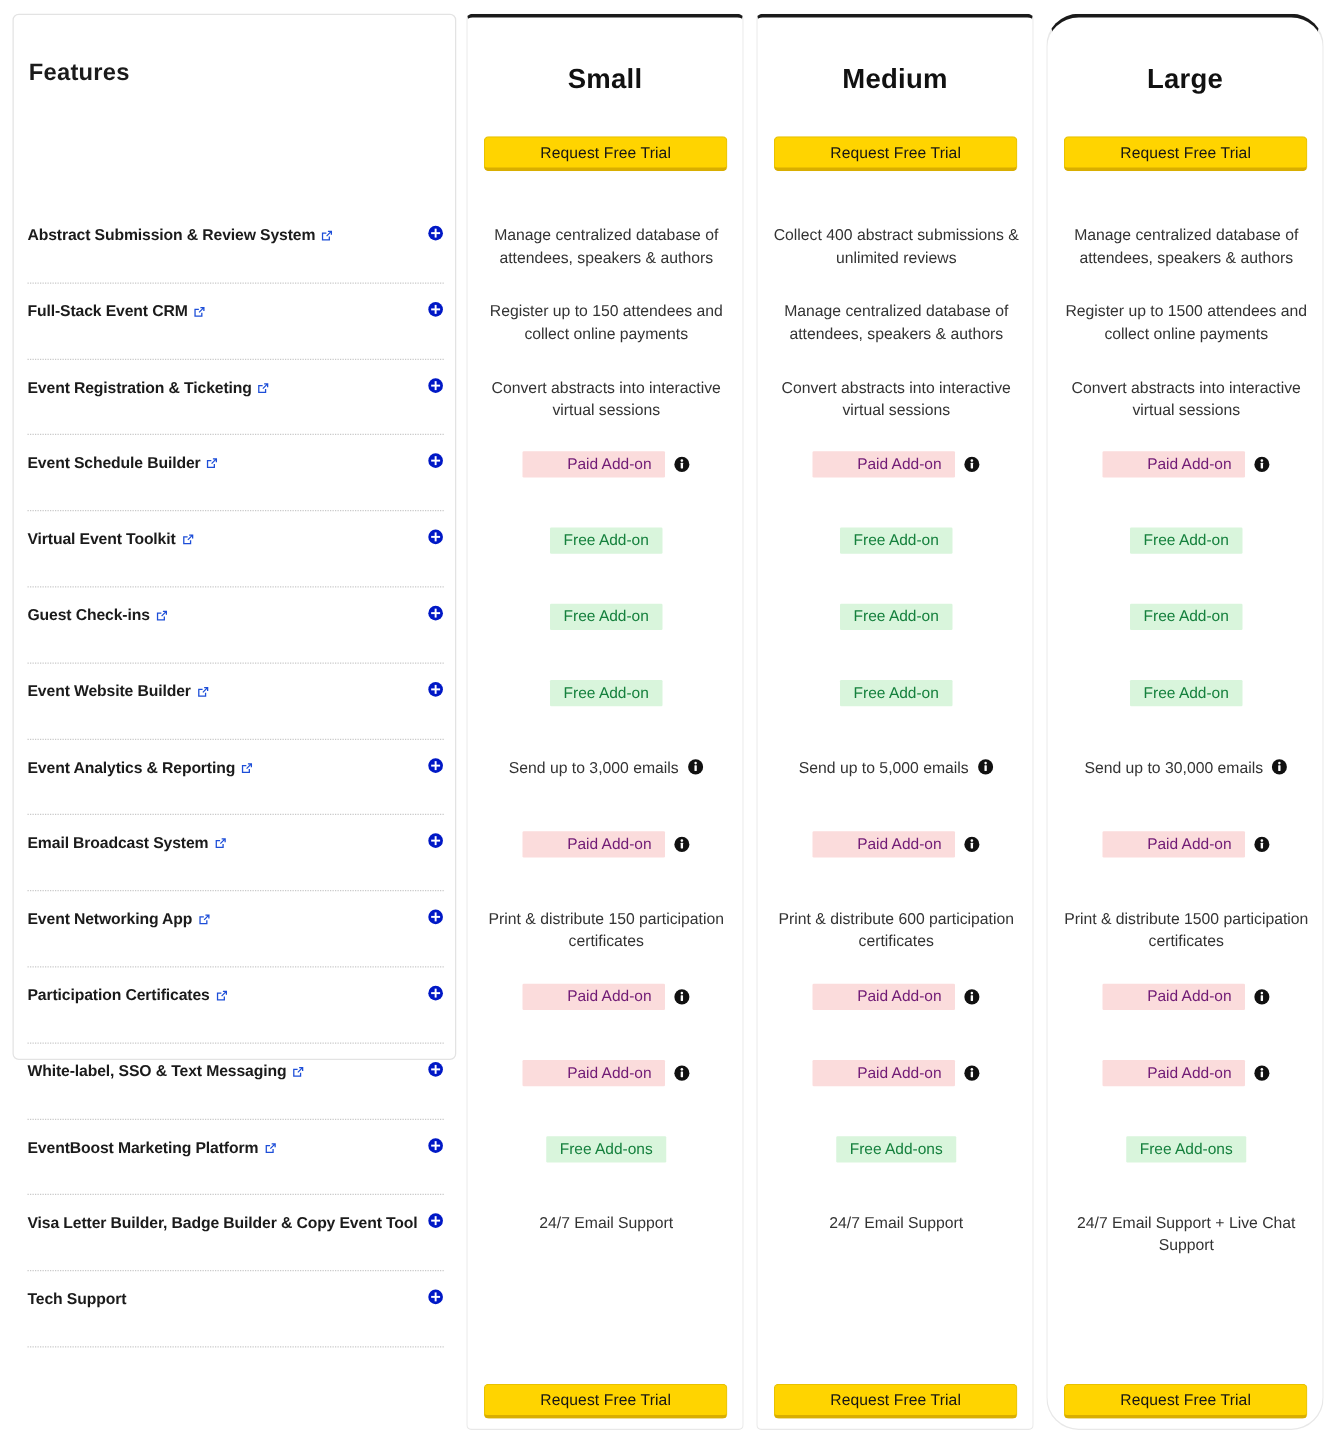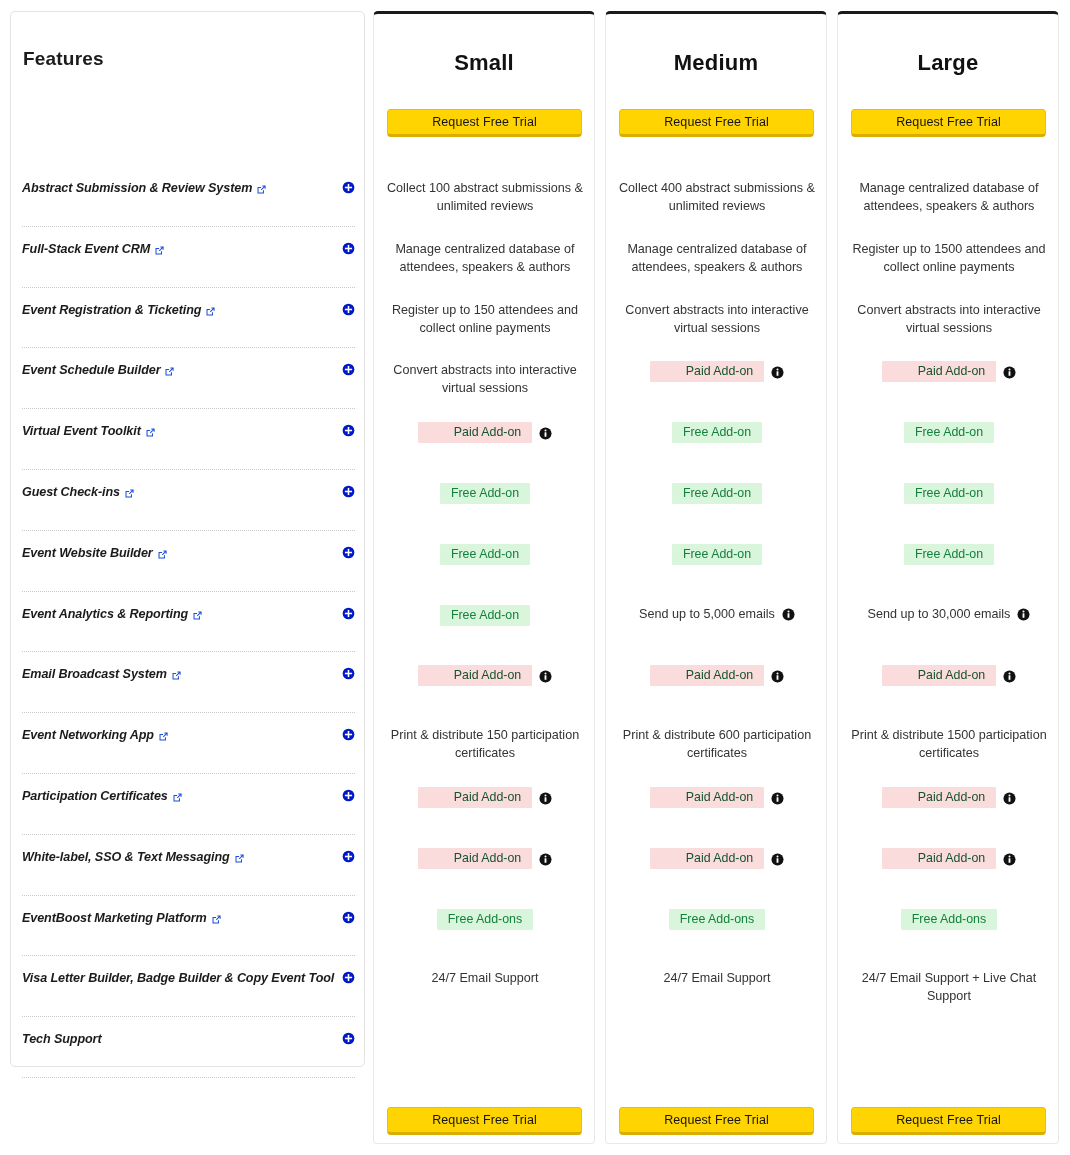--- a/index.html
+++ b/index.html
@@ -16,21 +16,21 @@
     background: #ffffff;
     overflow: hidden;
   }
 
   
   .features-panel {
     position: absolute;
     left: 10px;
     top: 11px;
     width: 355px;
-    height: 1056px;
+    height: 837px;
     background: #ffffff;
     border: 1px solid #e3e3e3;
     border-radius: 5px;
   }
   .features-title {
     position: absolute;
     left: 12px;
     top: 36px;
     font-size: 19px;
     font-weight: bold;
@@ -52,21 +52,20 @@
     padding-top: 15px;
   }
   .feature-row:last-child { }
   .feature-label {
     font-size: 12.6px;
     font-weight: bold;
     color: #1b1b1b;
     line-height: 15px;
     white-space: nowrap;
     letter-spacing: -.1px;
-    font-style: italic;
   }
   .ext-link-icon {
     display: inline-block;
     margin-left: 4px;
     vertical-align: -1px;
   }
   .plus-icon {
     position: absolute;
     right: 0px;
     top: 14px;
@@ -80,21 +79,21 @@
     top: 11px;
     width: 222px;
     height: 1133px;
     background: #ffffff;
     border: 1px solid #e8e8e8;
     border-top: 3px solid #1a1a1a;
     border-radius: 5px 5px 4px 4px;
   }
   .plan-col.small  { left: 373px; }
   .plan-col.medium { left: 605px; }
-  .plan-col.large  { left: 837px; }
+  .plan-col.large  { left: 837px; border-radius: 26px; }
 
   .plan-title {
     position: absolute;
     left: 0; right: 0;
     top: 36px;
     text-align: center;
     font-size: 22px;
     font-weight: bold;
     color: #111111;
     letter-spacing: .2px;
@@ -151,21 +150,21 @@
   }
   .badge {
     display: inline-block;
     padding: 2px 11px 3px 11px;
     font-size: 12.4px;
     line-height: 16px;
     border-radius: 1px;
   }
   .badge.paid {
     background: #fbdcdc;
-    color: #14532d;
+    color: #701a75;
     padding-left: 36px;
   }
   .badge.free {
     background: #d9f5dc;
     color: #15803d;
   }
   .info-icon {
     width: 13px;
     height: 13px;
     flex: 0 0 13px;
@@ -354,25 +353,20 @@
         </div>
       </div>
   </div>
 
   <div class="plan-col small">
     <div class="plan-title">Small</div>
     <button class="trial-btn top">Request Free Trial</button>
     <div class="plan-cells" id="cells-0">
         <div class="plan-cell">
           <span class="cell-inline">
-            <span class="cell-text">Collect 100 abstract submissions &amp; unlimited reviews</span>
-          </span>
-        </div>
-        <div class="plan-cell">
-          <span class="cell-inline">
             <span class="cell-text">Manage centralized database of attendees, speakers &amp; authors</span>
           </span>
         </div>
         <div class="plan-cell">
           <span class="cell-inline">
             <span class="cell-text">Register up to 150 attendees and collect online payments</span>
           </span>
         </div>
         <div class="plan-cell">
           <span class="cell-inline">
@@ -395,20 +389,30 @@
           </span>
         </div>
         <div class="plan-cell">
           <span class="cell-inline">
             <span class="badge free">Free Add-on</span>
           </span>
         </div>
         <div class="plan-cell">
           <span class="cell-inline">
             <span class="badge free">Free Add-on</span>
+          </span>
+        </div>
+        <div class="plan-cell">
+          <span class="cell-inline">
+            <span class="cell-text">Send up to 3,000 emails</span>
+            <span class="info-icon"><svg width="13" height="13" viewBox="0 0 16 16" aria-hidden="true">
+                <circle cx="8" cy="8" r="7.4" fill="#111111"></circle>
+                <circle cx="8" cy="4.3" r="1.25" fill="#ffffff"></circle>
+                <rect x="6.85" y="6.4" width="2.3" height="5.6" rx="0.4" fill="#ffffff"></rect>
+              </svg></span>
           </span>
         </div>
         <div class="plan-cell">
           <span class="cell-inline">
             <span class="badge paid">Paid Add-on</span>
             <span class="info-icon"><svg width="13" height="13" viewBox="0 0 16 16" aria-hidden="true">
                 <circle cx="8" cy="8" r="7.4" fill="#111111"></circle>
                 <circle cx="8" cy="4.3" r="1.25" fill="#ffffff"></circle>
                 <rect x="6.85" y="6.4" width="2.3" height="5.6" rx="0.4" fill="#ffffff"></rect>
               </svg></span>

